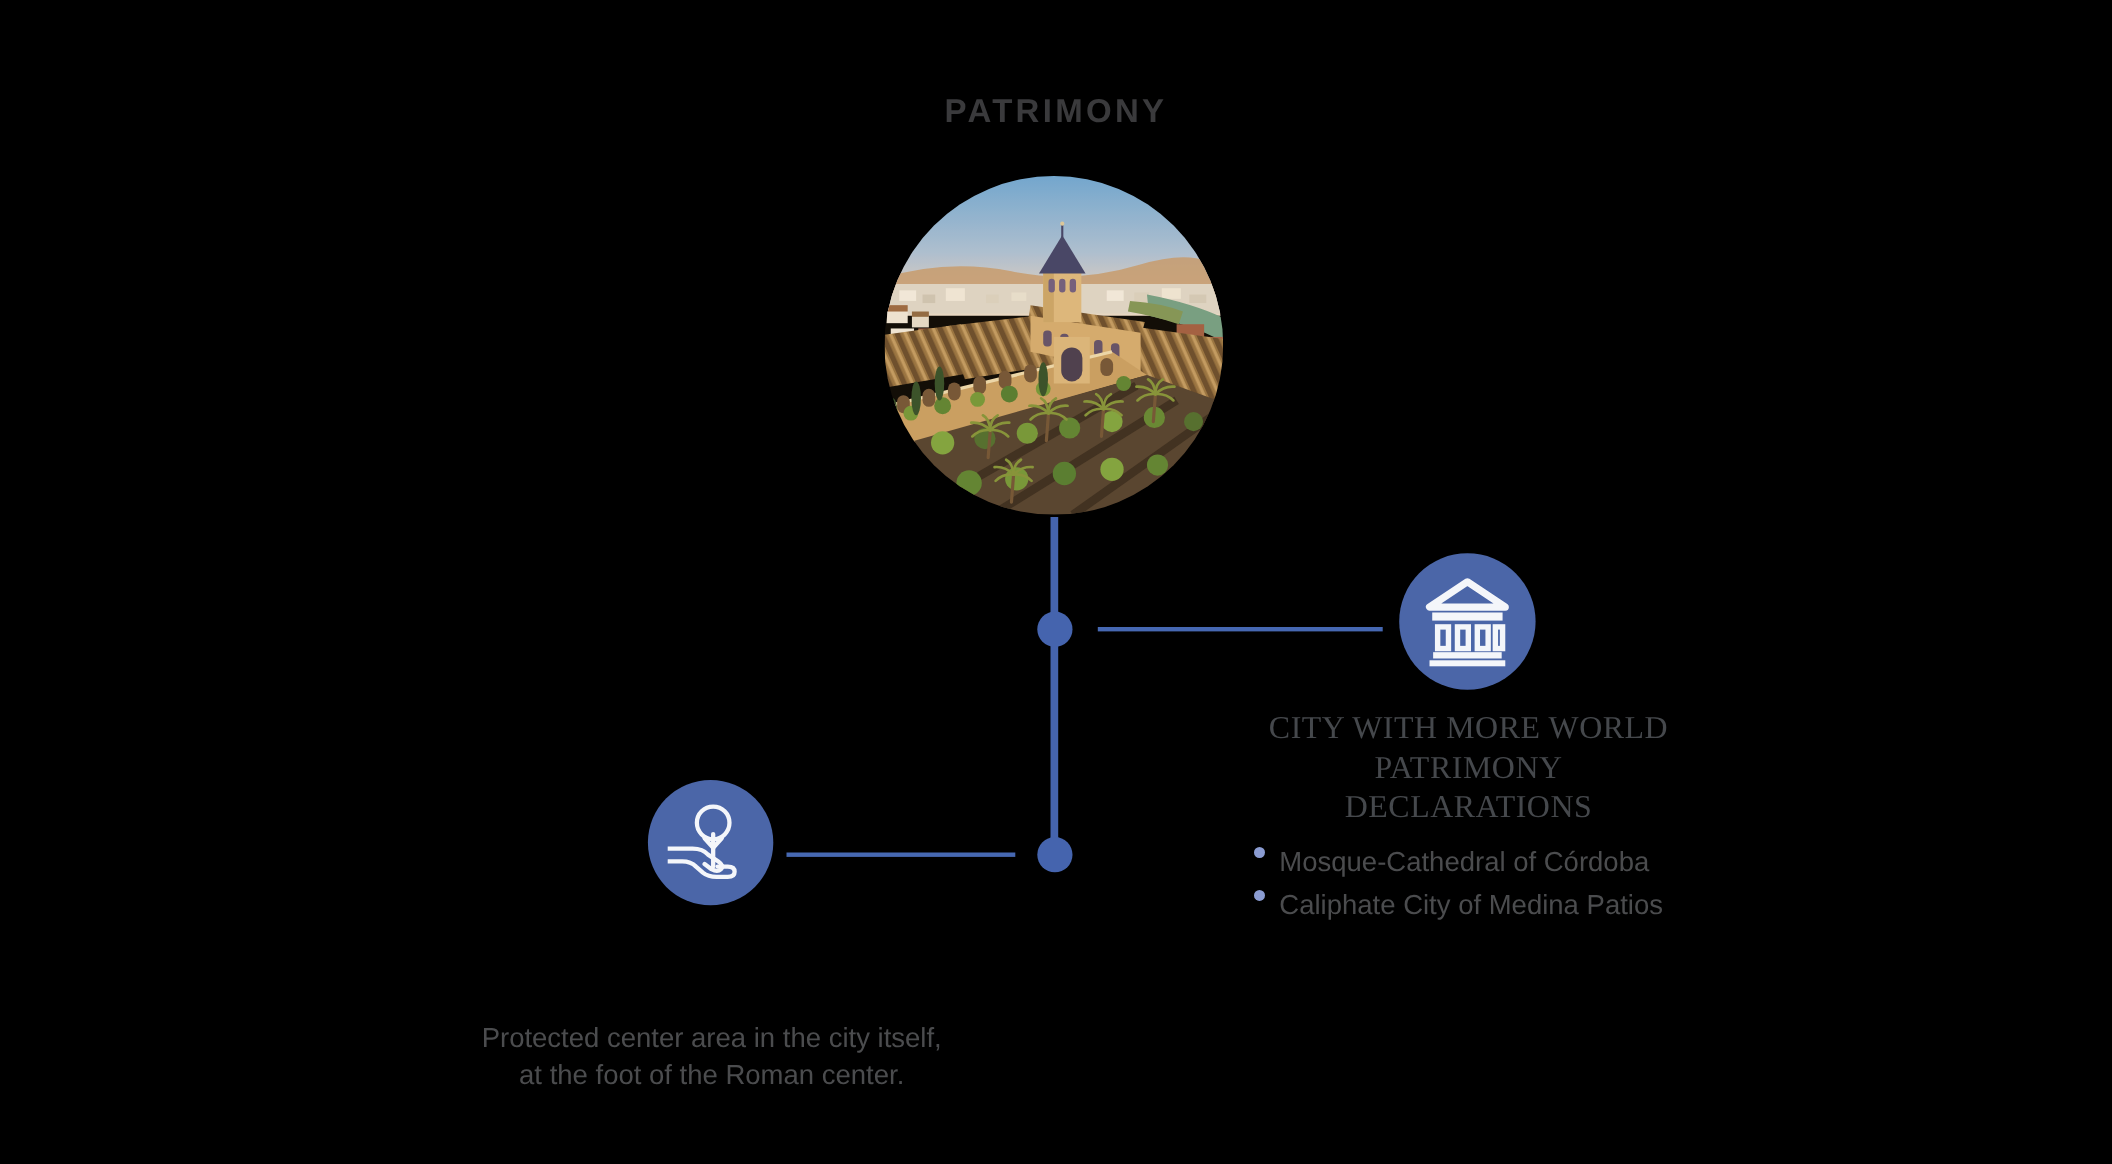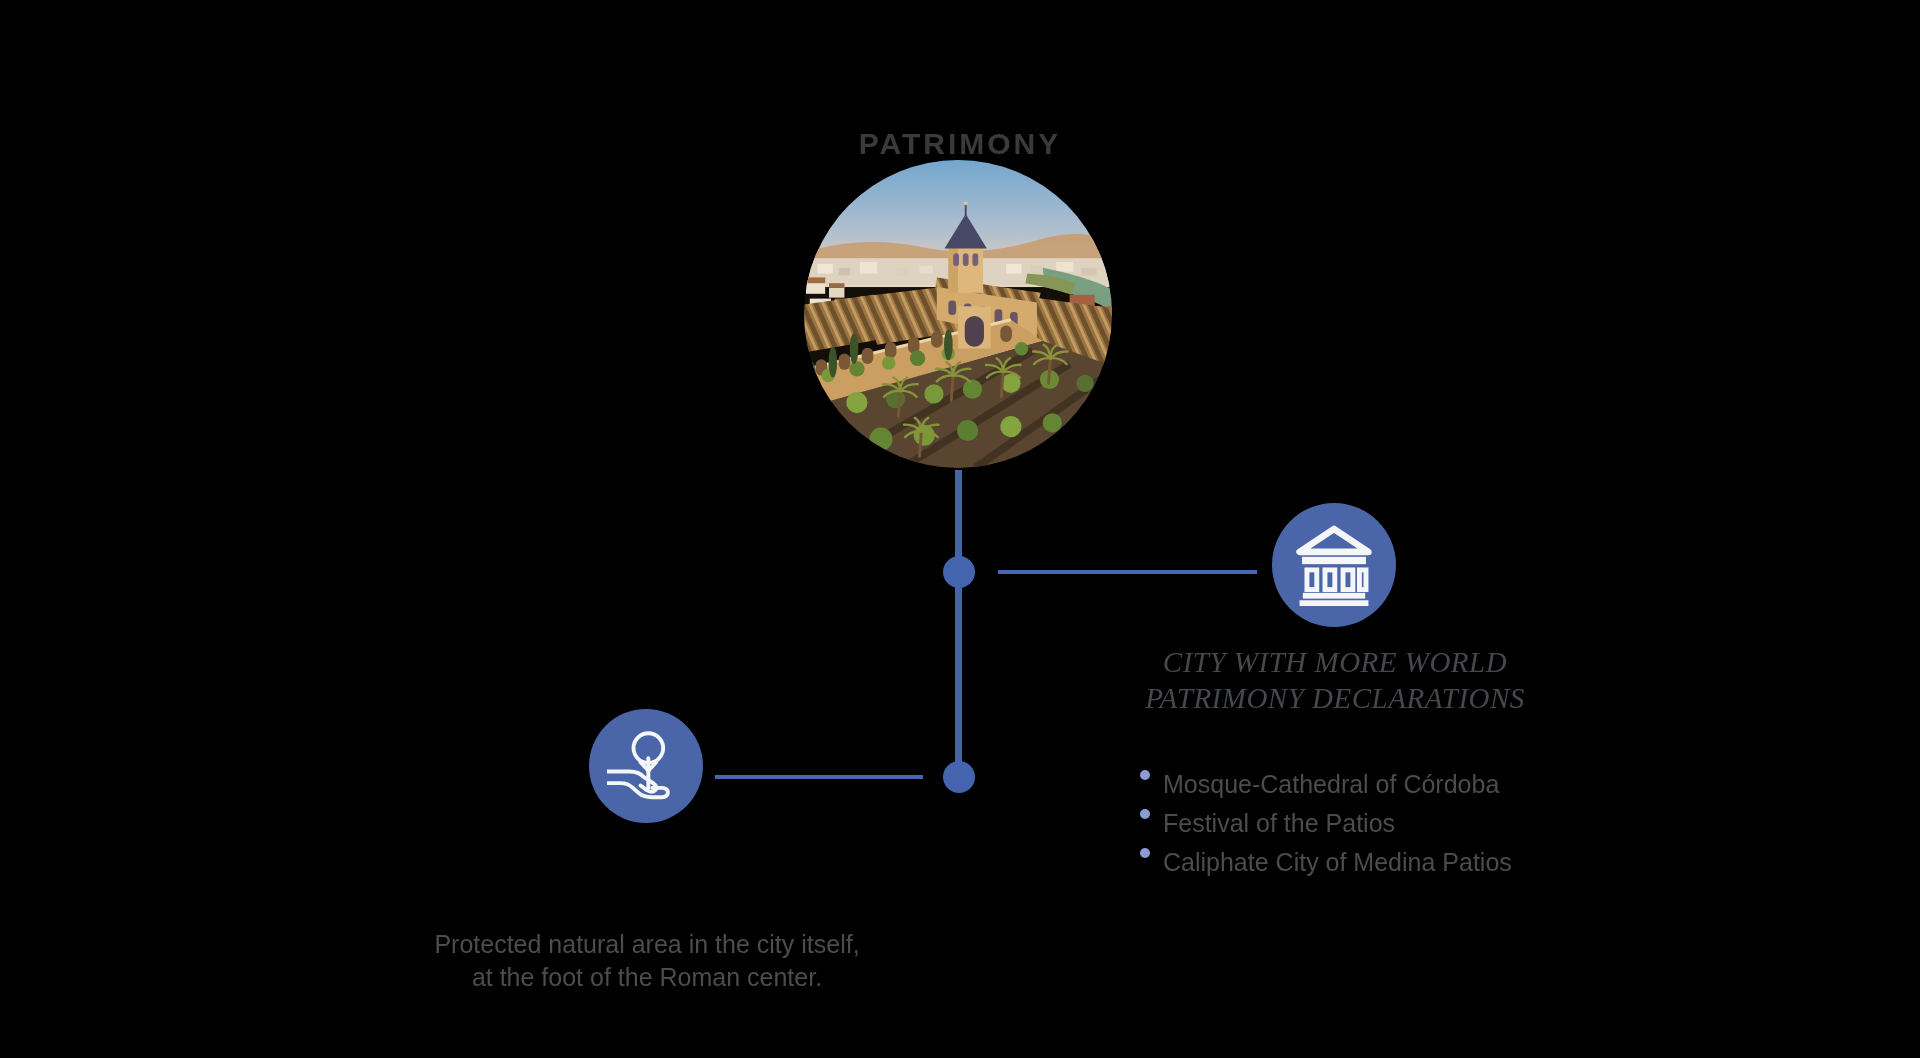--- a/index.html
+++ b/index.html
@@ -13,21 +13,21 @@
     --body-gray:#4b4c4e;
   }
   *{margin:0;padding:0;box-sizing:border-box;}
   html,body{background:var(--bg);}
   body{width:1920px;height:1058px;position:relative;overflow:hidden;
        font-family:"Liberation Sans",sans-serif;}
   .canvas{position:absolute;inset:0;}
 
   
   .title{position:absolute;left:0;top:85px;width:1920px;text-align:center;
-         font-size:30px;font-weight:bold;letter-spacing:3px;color:var(--title-gray);margin-top:42px;}
+         font-size:30px;font-weight:bold;letter-spacing:3px;color:var(--title-gray);}
 
   
   .photo-circle{position:absolute;left:804px;top:160px;width:308px;height:308px;
                 border-radius:50%;overflow:hidden;}
   .photo-circle svg{display:block;width:100%;height:100%;}
 
   
   .vline{position:absolute;left:955px;top:470px;width:7px;height:307px;background:var(--node-blue);}
   .node{position:absolute;width:32px;height:32px;border-radius:50%;background:var(--node-blue);}
   .node1{left:943px;top:556px;}
@@ -39,21 +39,21 @@
   
   .icon-circle{position:absolute;border-radius:50%;background:var(--circle-blue);
                display:flex;align-items:center;justify-content:center;}
   .icon-circle-right{left:1272px;top:503px;width:124px;height:124px;}
   .icon-circle-left{left:589px;top:709px;width:114px;height:114px;}
   .icon-circle svg{display:block;}
 
   
   .right-heading{position:absolute;left:1135px;top:644px;width:400px;text-align:center;
                  font-family:"Liberation Serif",serif;font-size:29px;line-height:36px;
-                 color:var(--heading-gray);letter-spacing:.5px;font-style:italic;}
+                 color:var(--heading-gray);letter-spacing:.5px;}
   .bullet-list{position:absolute;left:1140px;top:770px;list-style:none;}
   .bullet-list li{display:flex;height:39px;
                   font-size:25px;color:var(--body-gray);}
   .bullet-dot{width:10px;height:10px;border-radius:50%;background:var(--bullet-blue);
               margin-right:13px;flex:0 0 auto;}
 
   
   .left-heading{position:absolute;left:447px;top:845px;width:400px;text-align:center;
                 font-family:"Liberation Serif",serif;font-size:29px;line-height:34px;
                 color:var(--heading-gray);letter-spacing:.5px;}
@@ -236,39 +236,35 @@
     <span>CITY WITH MORE WORLD</span><br>
     <span>PATRIMONY DECLARATIONS</span>
   </div>
   <ul class="bullet-list">
     <li>
       <span class="bullet-dot"></span>
       <span>Mosque-Cathedral of Córdoba</span>
     </li>
     <li>
       <span class="bullet-dot"></span>
-      <span>Festival of the Patios</span>
-    </li>
-    <li>
-      <span class="bullet-dot"></span>
       <span>Caliphate City of Medina Patios</span>
     </li>
   </ul>
 
   <div class="icon-circle icon-circle-left">
     <svg width="78" height="78" viewBox="0 0 100 100">
       <g fill="none" stroke="#f4f6fa" stroke-width="5" stroke-linecap="round" stroke-linejoin="round">
         <circle cx="53" cy="27" r="19"></circle>
         <path d="M53,40 L53,78"></path>
         <path d="M53,56 L43,45"></path>
         <path d="M53,56 L63,45"></path>
         <path d="M0,57 H29 Q41,57 47,64 L59,72 Q66,77 62,81 Q58,85 51,81 L43,75"></path>
         <path d="M0,72 H17 Q27,72 33,78 L41,85 Q47,90 57,90 H70 Q78,90 78,84 Q78,78 70,78 H58"></path>
       </g>
     </svg>
   </div>
 
   <div class="left-desc">
-    <span>Protected natural area in the city itself,</span><br>
+    <span>Protected center area in the city itself,</span><br>
     <span>at the foot of the Roman center.</span>
   </div>
 
 </div>
 
 </body></html>

